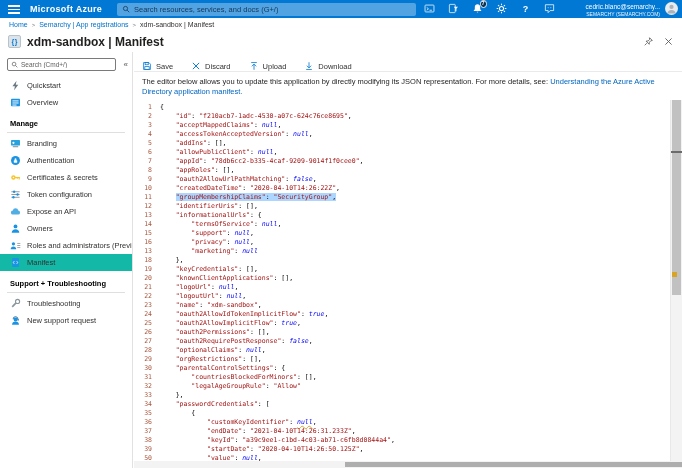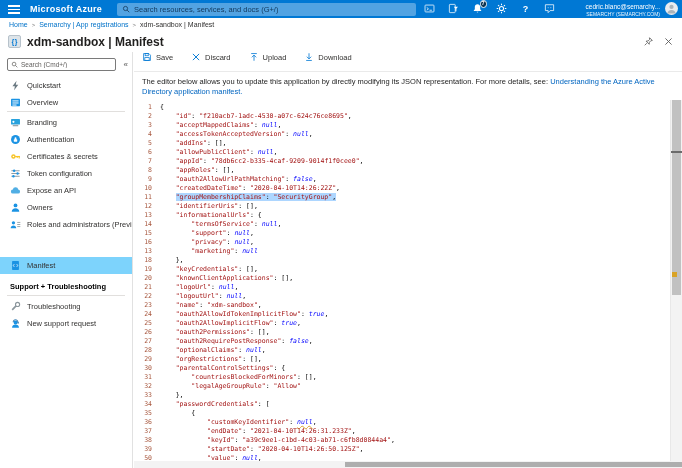--- a/index.html
+++ b/index.html
@@ -35,28 +35,28 @@
   .blade-controls { position:absolute; right:8px; top:5px; display:flex; gap:9px; }
   .blade-controls .bicon { width:11px; height:11px; cursor:pointer; }
 
   
   .sidebar { position:absolute; top:52px; left:0; width:133px; bottom:0; border-right:1px solid #e1e1e1; background:#fff; overflow:hidden; }
   .side-search { margin:6px 16px 6px 7px; height:13px; border:1px solid #7a7a7a; border-radius:2px; display:flex; align-items:center; padding:0 3px; gap:3px; cursor:text; }
   .side-search .sicon { width:7px; height:7px; flex:none; }
   .side-search .ph { font-size:6.5px; color:#605e5c; white-space:nowrap; overflow:hidden; }
   .collapse { position:absolute; right:4px; top:8px; font-size:8px; color:#555; cursor:pointer; }
   .side-item { display:flex; align-items:center; height:17px; padding-left:10px; gap:6px; font-size:7.5px; color:#323130; cursor:pointer; white-space:nowrap; overflow:hidden; }
-  .side-item.selected { background:#7dd3fc;margin-top:24px; }
+  .side-item.selected { background:#14b8a6; }
   .side-header { font-size:7.5px; font-weight:bold; color:#000; padding:8px 0 4px 10px; }
   .side-divider { height:1px; background:#e1dfdd; margin:0 7px 2px 7px; }
   .side-icon { width:11px; height:11px; flex:none; }
 
   
   .main { position:absolute; left:134px; top:52px; right:0; bottom:0; background:#fff; }
-  .toolbar { display:flex; align-items:flex-start; height:19px; padding-left:8px; gap:18px; }
+  .toolbar { display:flex; align-items:flex-end; height:19px; padding-left:8px; gap:18px; }
   .tb-btn { display:flex; align-items:center; gap:4px; font-size:7.5px; color:#323130; cursor:pointer; }
   .tb-btn .ticon { width:10px; height:10px; }
   .toolbar-divider { height:1px; background:#eaeaea; }
   .notice { padding:5px 8px 0 8px; font-size:7.5px; line-height:9.5px; color:#252525; width:552px; }
   .notice .link { color:#0065c0; cursor:pointer; }
 
   
   .editor { position:absolute; left:0; top:48px; right:0; bottom:0; font-family:"DejaVu Sans Mono",monospace; font-size:6.5px; line-height:9px; }
   .lines-wrap { position:absolute; left:0; top:3px; right:12px; bottom:7px; overflow:hidden; display:flex; }
   .gutter { width:26px; padding-right:8px; text-align:right; color:#a8583f; flex:none; }
@@ -199,20 +199,21 @@
         <span class="side-icon">
           <svg viewBox="0 0 16 16">
             <rect x="1.5" y="2.5" width="13" height="11" rx="1" fill="#1b93e3"></rect>
             <rect x="3.5" y="5" width="9" height="1.4" fill="#fff"></rect>
             <rect x="3.5" y="8" width="9" height="1.4" fill="#fff"></rect>
             <rect x="3.5" y="11" width="6" height="1.4" fill="#fff"></rect>
           </svg>
         </span>
         <span>Overview</span>
       </div>
+      <div class="side-header">Manage</div>
       <div class="side-divider"></div>
       <div class="side-item">
         <span class="side-icon">
           <svg viewBox="0 0 16 16">
             <rect x="1.5" y="3" width="13" height="8" rx="1" fill="#28a2dd"></rect>
             <rect x="4" y="11.5" width="8" height="2" fill="#9aa6ad"></rect>
             <circle cx="5" cy="7" r="1.6" fill="#fff"></circle>
           </svg>
         </span>
         <span>Branding</span>

